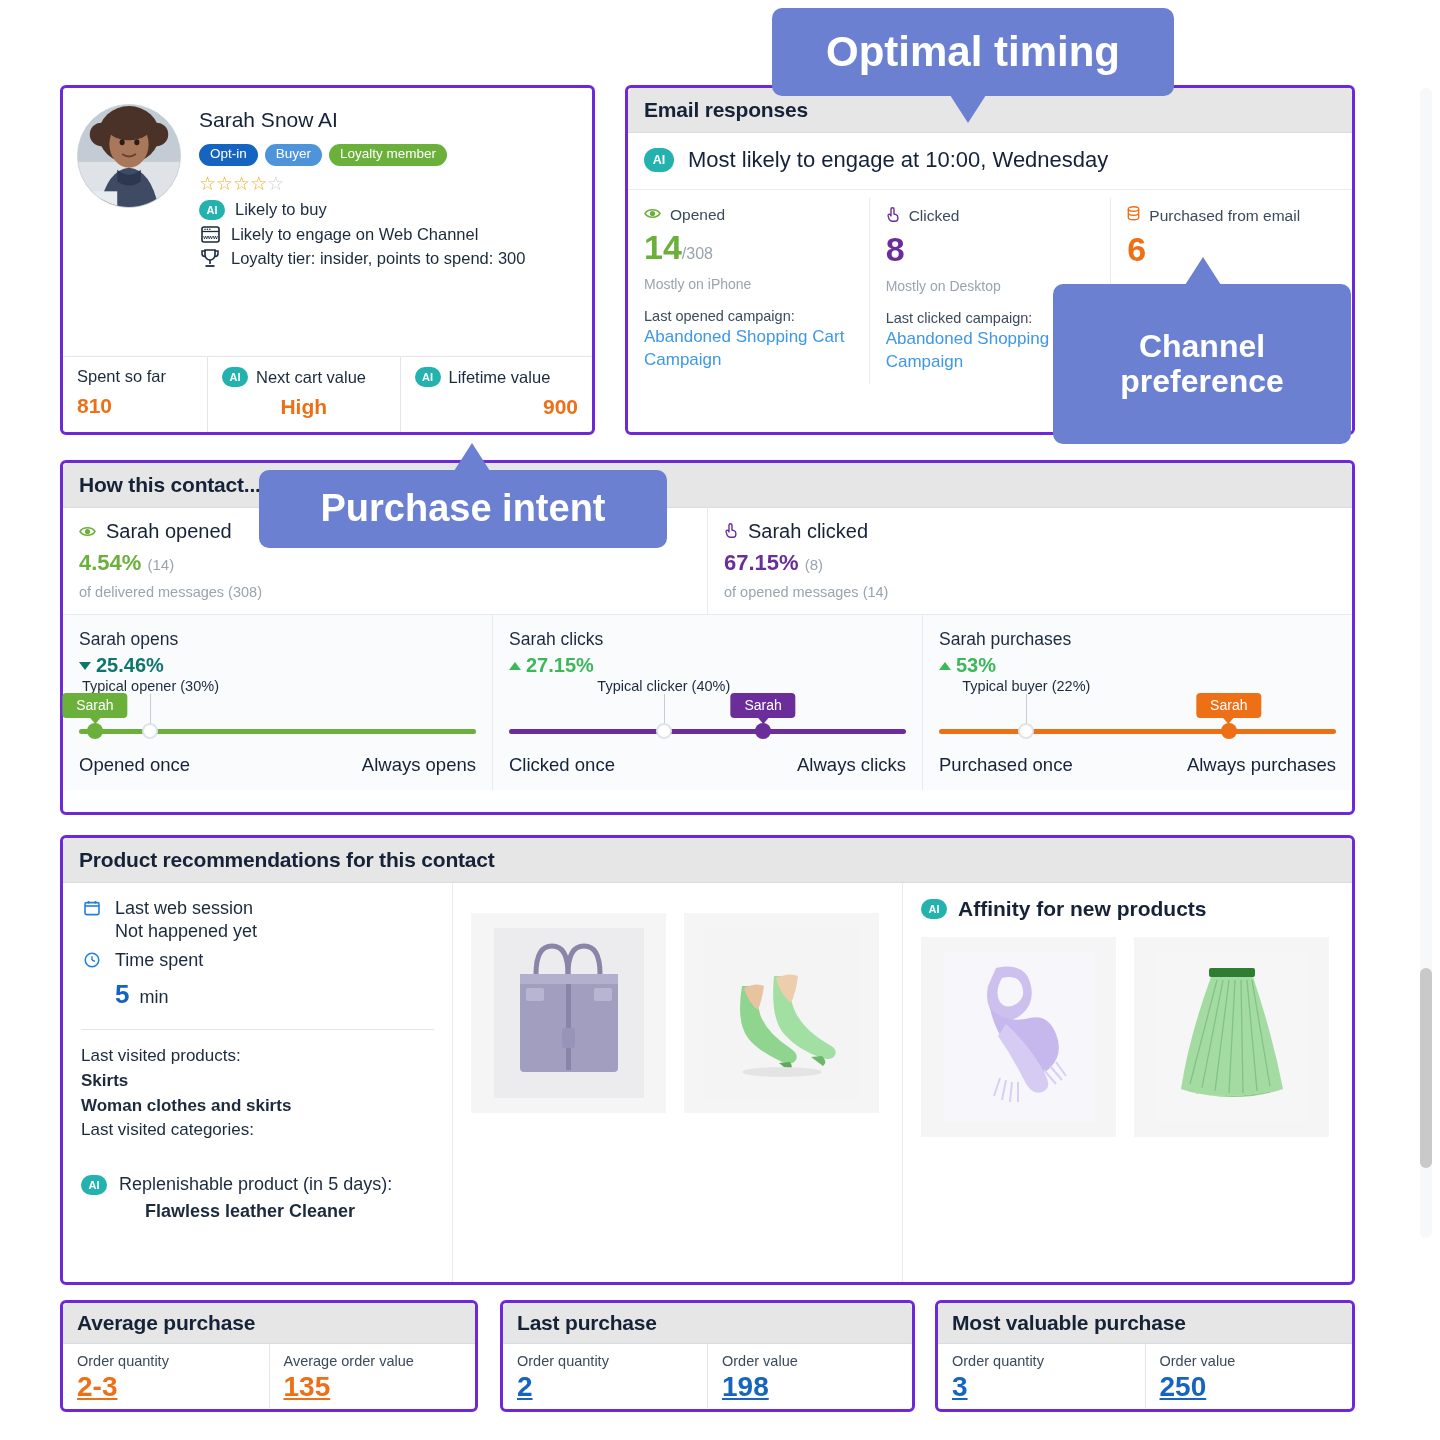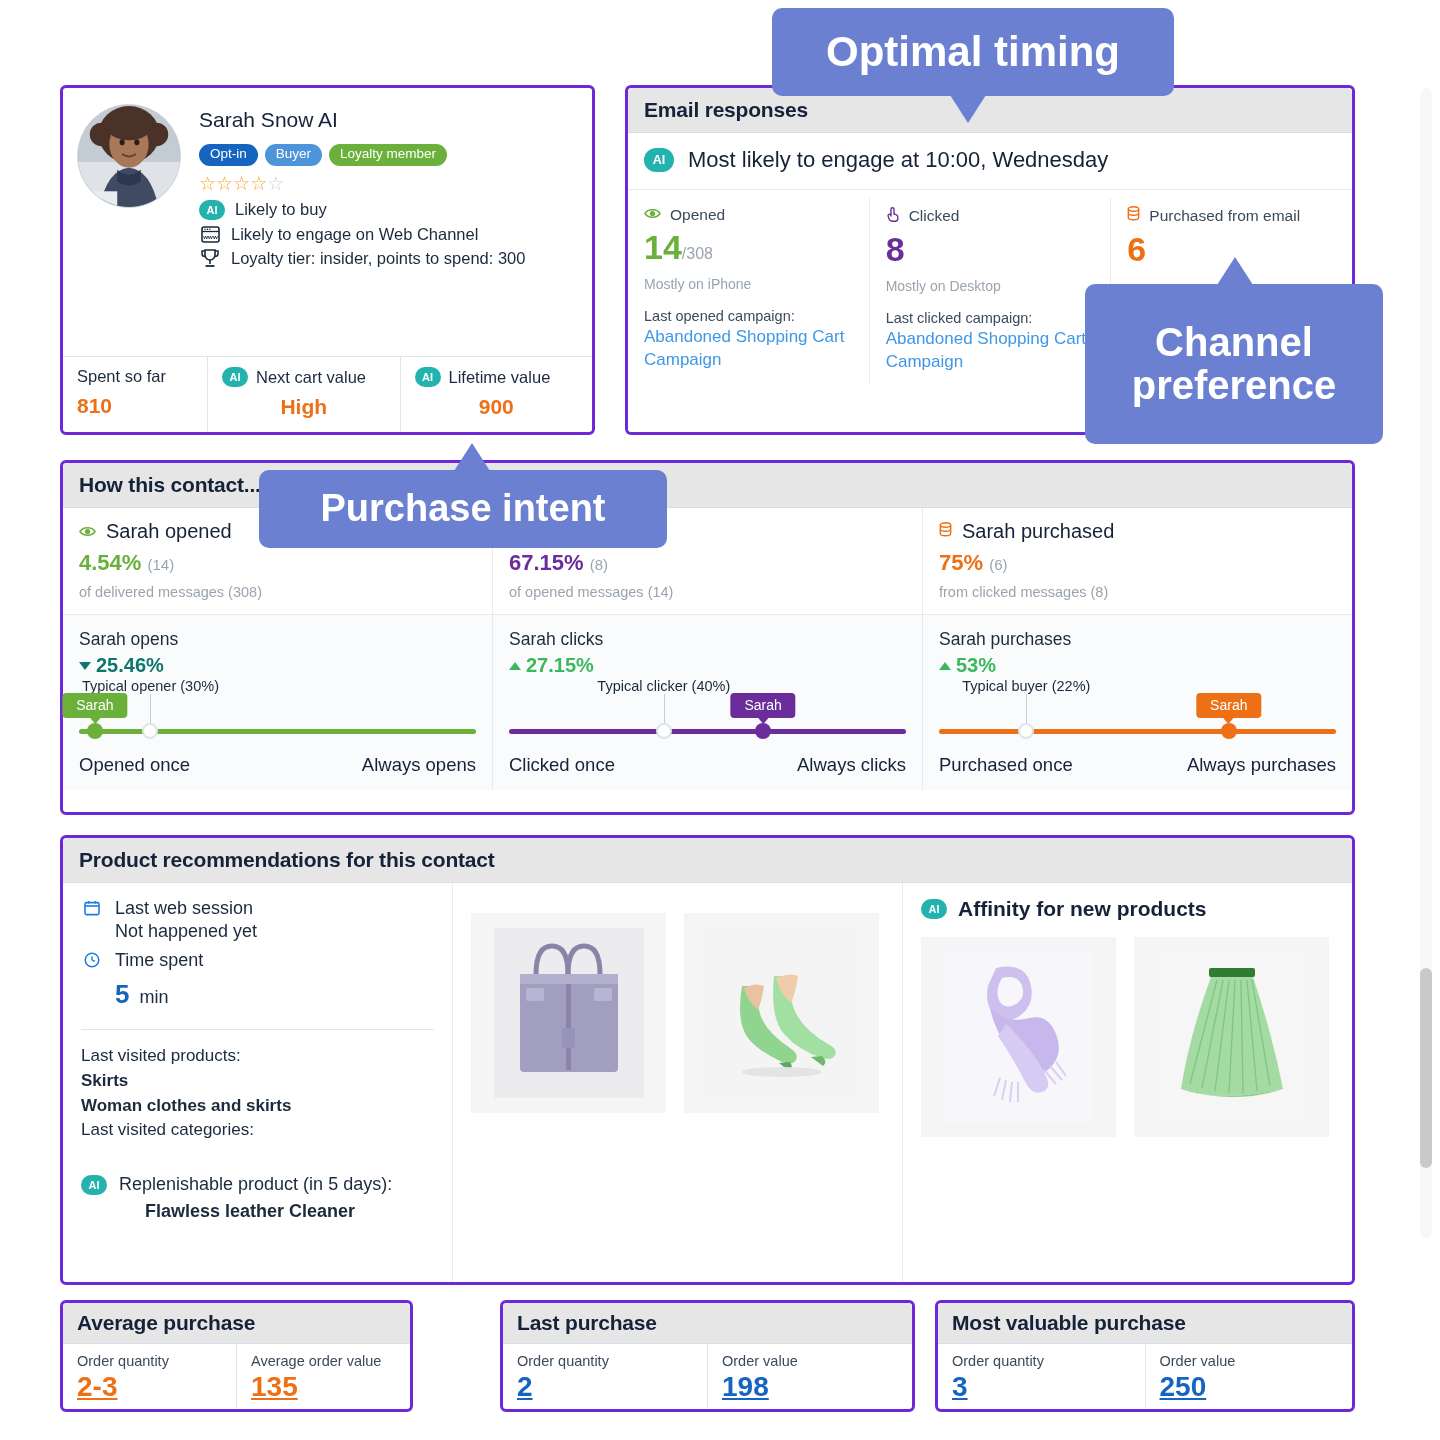--- a/index.html
+++ b/index.html
@@ -141,21 +141,21 @@
   .rl-div { height:1px; background:#e2e6ea; margin:18px 0 14px 0; }
   .rl-p { font-size:17px; color:#1b2a3d; line-height:1.45; }
   .rl-p b { font-weight:bold; }
   .recs-title { font-size:21px; font-weight:bold; color:#152238; display:flex; align-items:center; gap:11px; }
   .prod-row { display:flex; gap:18px; margin-top:16px; }
   .prod-tile { width:195px; height:200px; background:#f5f5f6; display:flex; align-items:center; justify-content:center; overflow:hidden; }
   .prod-tile svg { display:block; }
 
   
   .pcard { position:absolute; top:1300px; height:112px; }
-  #avg-card { left:60px; width:353px; }
+  #avg-card { left:60px; width:418px; }
   #last-card { left:500px; width:415px; }
   #mvp-card { left:935px; width:420px; }
   .pcard .card-head { font-size:21px; padding:8px 14px; }
   .pcols { display:flex; height:calc(100% - 42px); }
   .pcol { flex:1; padding:9px 14px; border-right:1px solid #e2e6ea; }
   .pcol:last-child { border-right:none; }
   .pcol-lab { font-size:14.5px; color:#3b4a5c; }
   .pcol-val { font-size:28px; font-weight:bold; margin-top:4px; line-height:1;text-decoration:underline; }
 
   
@@ -165,21 +165,21 @@
     display:flex; align-items:center; justify-content:center;
   }
   .callout .tip { position:absolute; width:0;height:0; }
   .tip-down { border-left:18px solid transparent; border-right:18px solid transparent; border-top:28px solid #6b80d1; bottom:-27px; }
   .tip-up { border-left:18px solid transparent; border-right:18px solid transparent; border-bottom:28px solid #6b80d1; top:-27px; }
 
   #callout-timing { left:772px; top:8px; width:402px; height:88px; font-size:42px; }
   #callout-timing .tip { left:178px; }
   #callout-intent { left:259px; top:470px; width:408px; height:78px; font-size:38px; }
   #callout-intent .tip { left:195px; }
-  #callout-channel { left:1053px; top:284px; width:298px; height:160px; font-size:40px; padding:0 10px;margin-left:32px; }
+  #callout-channel { left:1053px; top:284px; width:298px; height:160px; font-size:32px; padding:0 10px; }
   #callout-channel .tip { left:132px; }
 
   
   #scrollbar-track { position:absolute; right:8px; top:88px; width:12px; height:1150px; background:#f7f8f9; border-radius:6px; }
   #scrollbar-thumb { position:absolute; left:0; top:880px; width:12px; height:200px; background:#c9c9c9; border-radius:6px; }
 </style>
 </head>
 <body>
 
 <div class="page">
@@ -258,21 +258,21 @@
           <span class="ai-badge">AI</span>
           <span>Next cart value</span>
         </div>
         <div class="pstat-val" style="text-align:center">High</div>
       </div>
       <div class="pstat">
         <div class="pstat-lab">
           <span class="ai-badge">AI</span>
           <span>Lifetime value</span>
         </div>
-        <div class="pstat-val" style="text-align:center">900</div>
+        <div class="pstat-val" style="text-align:right">900</div>
       </div>
     </div>
   </div>
 
   <div class="card" id="email-card">
     <div class="card-head">Email responses</div>
     <div class="engage-row">
       <span class="ai-badge lg">AI</span>
       <span>Most likely to engage at 10:00, Wednesday</span>
     </div>
@@ -346,32 +346,20 @@
         <div class="eng-title">
           <span><svg width="14" height="16" viewBox="0 0 14 16">
                 <path d="M5 10 V3.2 a1.5 1.5 0 0 1 3 0 V8 l2 .6 a2.6 2.6 0 0 1 1.8 2.6 v1.6 a2.4 2.4 0 0 1 -2.4 2.4 H6.6 A3.8 3.8 0 0 1 2.9 12.6 L2.1 9.9 a1.3 1.3 0 0 1 2.2 -1.2 Z" fill="none" stroke="#6a2d9a" stroke-width="1.4" stroke-linejoin="round"></path>
               </svg></span>
           <span>Sarah clicked</span>
         </div>
         <div class="eng-pct" style="color:#6a2d9a"><span>67.15%</span> <span class="cnt">(8)</span></div>
         <div class="eng-of">of opened messages (14)</div>
       </div>
 
-      <div class="eng-cell">
-        <div class="eng-title">
-          <span><svg width="13" height="16" viewBox="0 0 13 16">
-                <ellipse cx="6.5" cy="3" rx="5.2" ry="2.2" fill="none" stroke="#ee7016" stroke-width="1.4"></ellipse>
-                <path d="M1.3 3 v4 a5.2 2.2 0 0 0 10.4 0 V3" fill="none" stroke="#ee7016" stroke-width="1.4"></path>
-                <path d="M1.3 7.5 v4 a5.2 2.2 0 0 0 10.4 0 V7.5" fill="none" stroke="#ee7016" stroke-width="1.4"></path>
-              </svg></span>
-          <span>Sarah purchased</span>
-        </div>
-        <div class="eng-pct" style="color:#ee7016"><span>75%</span> <span class="cnt">(6)</span></div>
-        <div class="eng-of">from clicked messages (8)</div>
-      </div>
     </div>
 
     <div class="eng-bot">
 
       <div class="sl-cell">
         <div class="sl-name">Sarah opens</div>
         <div class="sl-delta" style="color:#0f766e">
             <span class="tri-dn"></span>
             <span>25.46%</span>
           </div>

